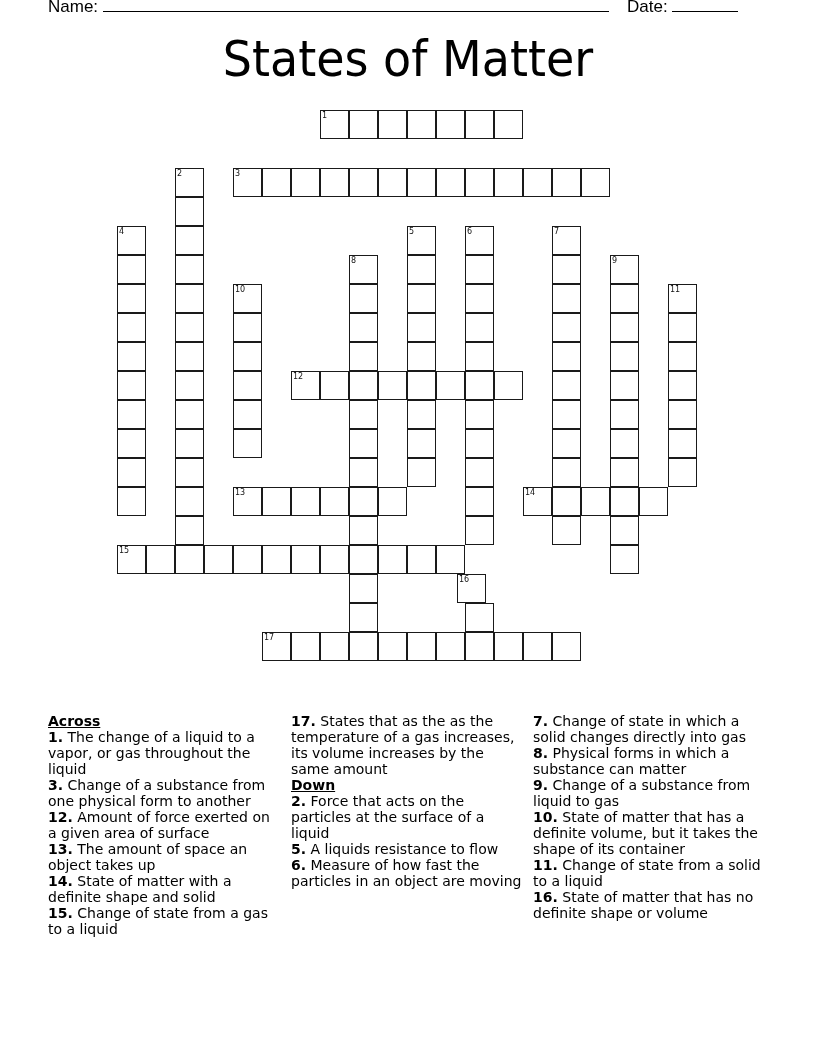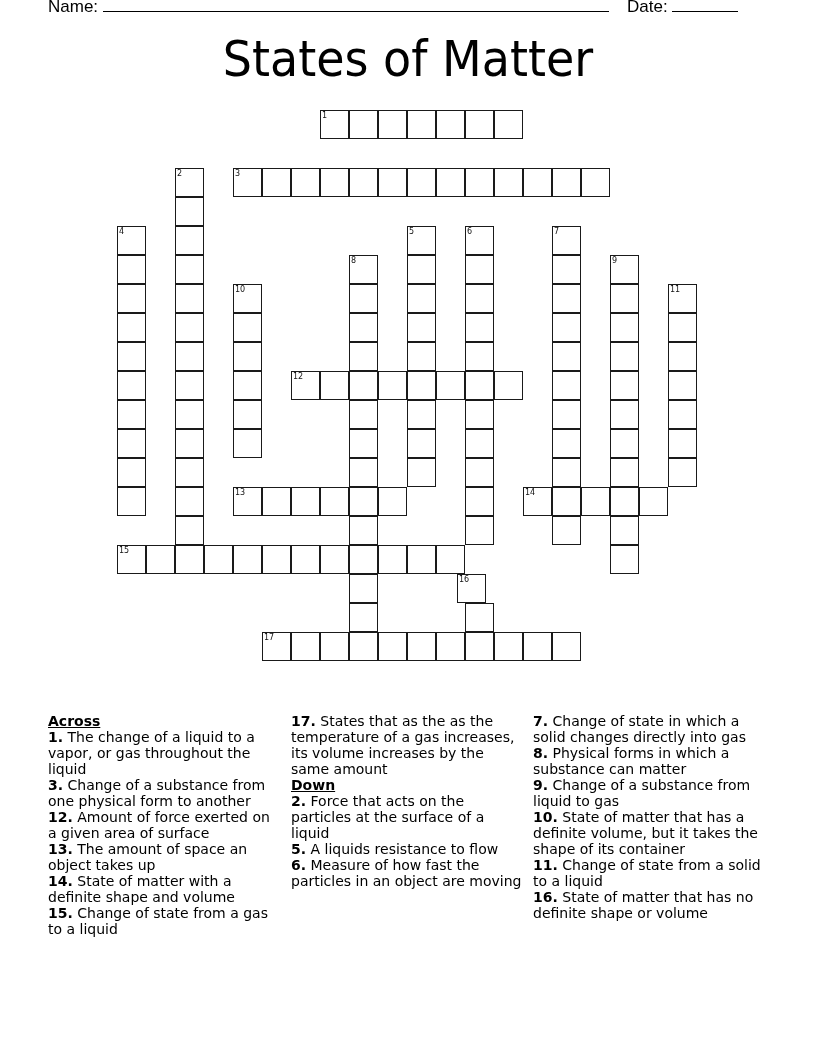--- a/index.html
+++ b/index.html
@@ -212,21 +212,21 @@
     </div>
     <div class="cell" style="left: 465px; top: 603px;"></div>
   </div>
 
 <div class="clues col1">
   <div class="clue-heading">Across</div>
   <p class="clue"><span class="n">1.</span> <span>The change of a liquid to a vapor, or gas throughout the liquid</span></p>
   <p class="clue"><span class="n">3.</span> <span>Change of a substance from one physical form to another</span></p>
   <p class="clue"><span class="n">12.</span> <span>Amount of force exerted on a given area of surface</span></p>
   <p class="clue"><span class="n">13.</span> <span>The amount of space an object takes up</span></p>
-  <p class="clue"><span class="n">14.</span> <span>State of matter with a definite shape and volume</span></p>
+  <p class="clue"><span class="n">14.</span> <span>State of matter with a definite shape and solid</span></p>
   <p class="clue"><span class="n">15.</span> <span>Change of state from a gas to a liquid</span></p>
 </div>
 
 <div class="clues col2">
   <p class="clue"><span class="n">17.</span> <span>States that as the as the temperature of a gas increases, its volume increases by the same amount</span></p>
   <div class="clue-heading">Down</div>
   <p class="clue"><span class="n">2.</span> <span>Force that acts on the particles at the surface of a liquid</span></p>
   <p class="clue"><span class="n">5.</span> <span>A liquids resistance to flow</span></p>
   <p class="clue"><span class="n">6.</span> <span>Measure of how fast the particles in an object are moving</span></p>
 </div>

